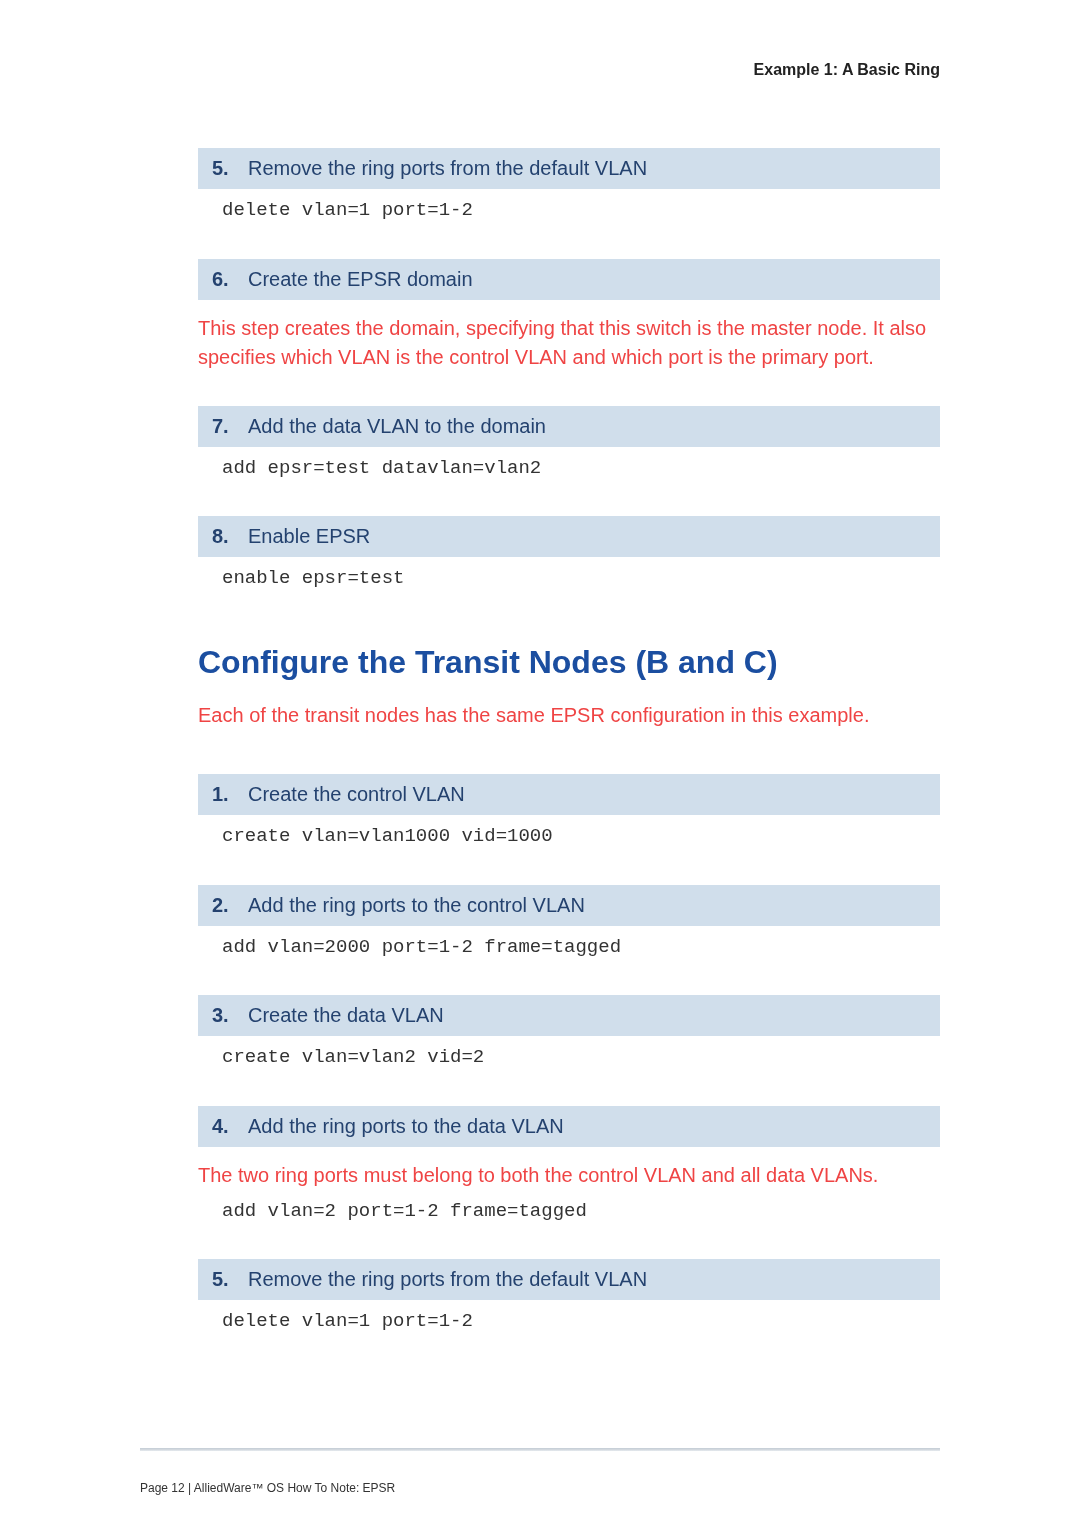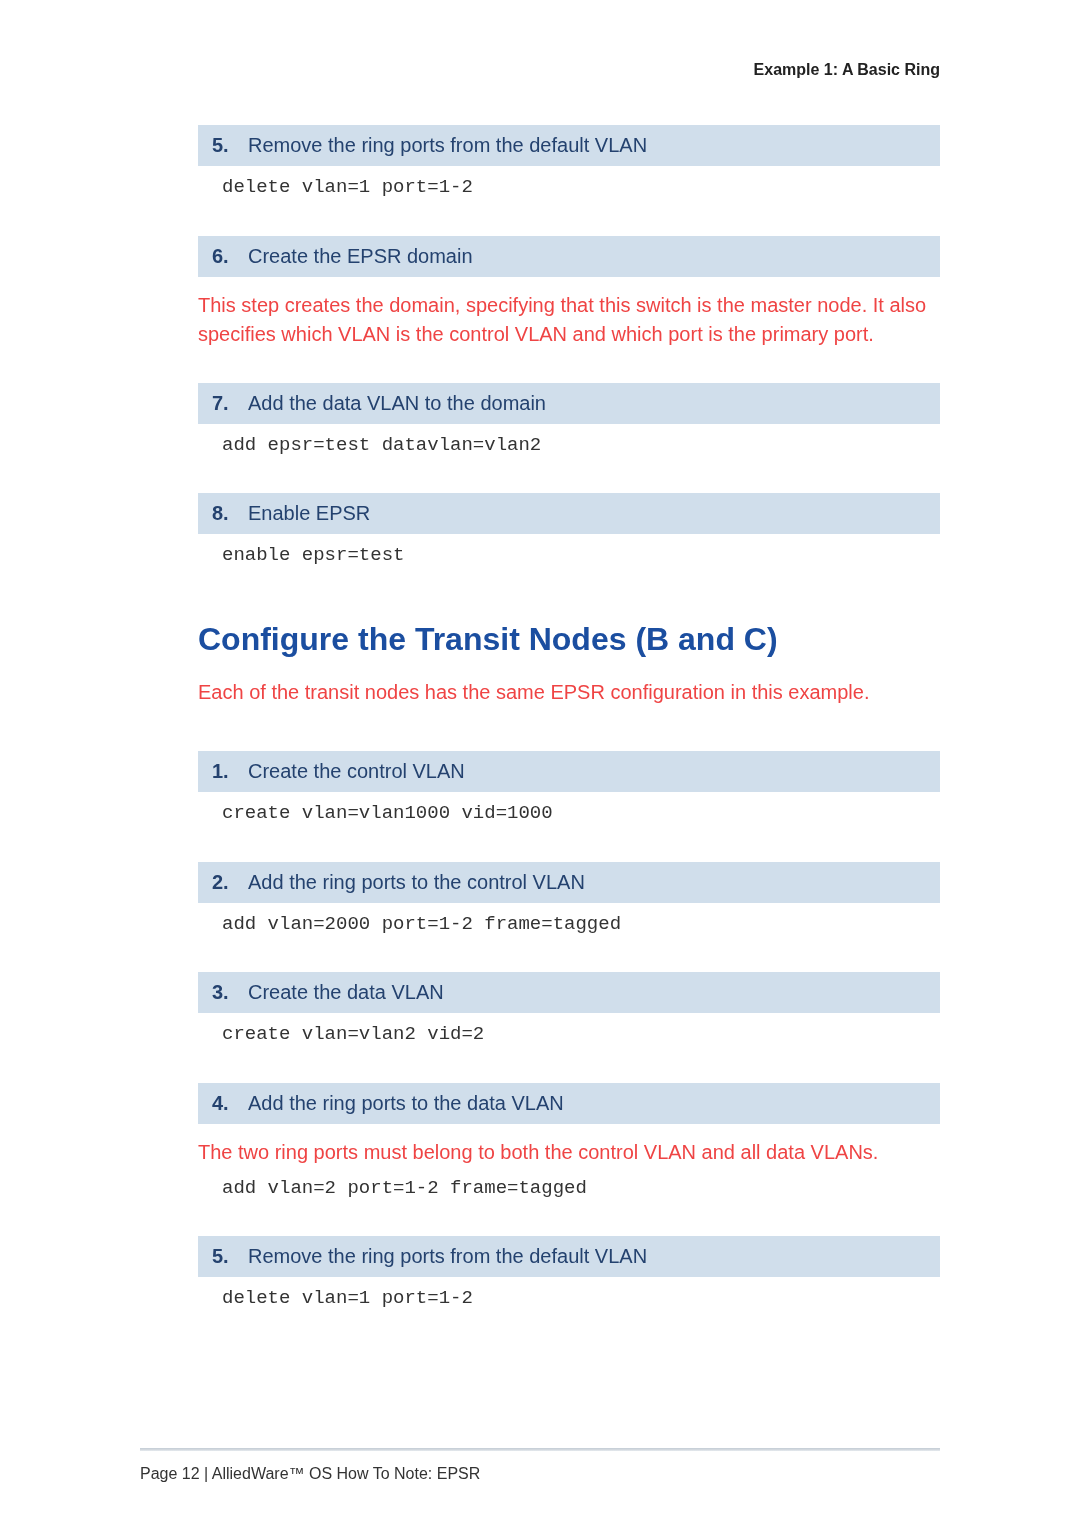--- a/index.html
+++ b/index.html
@@ -14,21 +14,21 @@
     line-height: 1.45;
   }
   .page {
     padding: 58px 140px 0 198px;
   }
   .running-head {
     text-align: right;
     font-weight: 700;
     font-size: 16px;
     color: #222;
-    margin-bottom: 44px;
+    margin-bottom: 67px;
   }
   .step-bar {
     background: #d0deeb;
     padding: 6px 10px 6px 14px;
     font-size: 20px;
     color: #24426f;
     display: flex;
     align-items: baseline;
   }
   .step-num {
@@ -61,22 +61,22 @@
     left: 140px;
     right: 140px;
     bottom: 76px;
     height: 3px;
     background: linear-gradient(#cbd2d8, #e6ebef);
     border-top: 1px solid #c8d0d8;
   }
   .footer-text {
     position: absolute;
     left: 140px;
-    bottom: 42px;
-    font-size: 16px;
+    bottom: 30px;
+    font-size: 12px;
     color: #333;
   }
 </style>
 </head>
 <body>
 
 <div class="page">
 
   <div class="running-head">Example 1: A Basic Ring</div>
 

